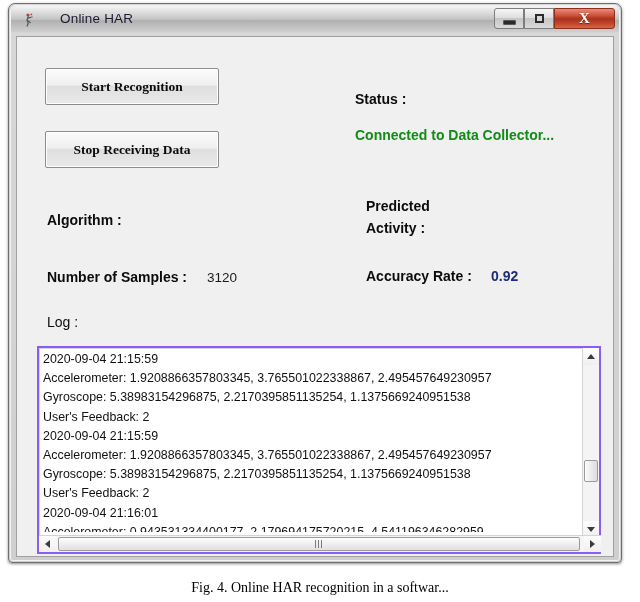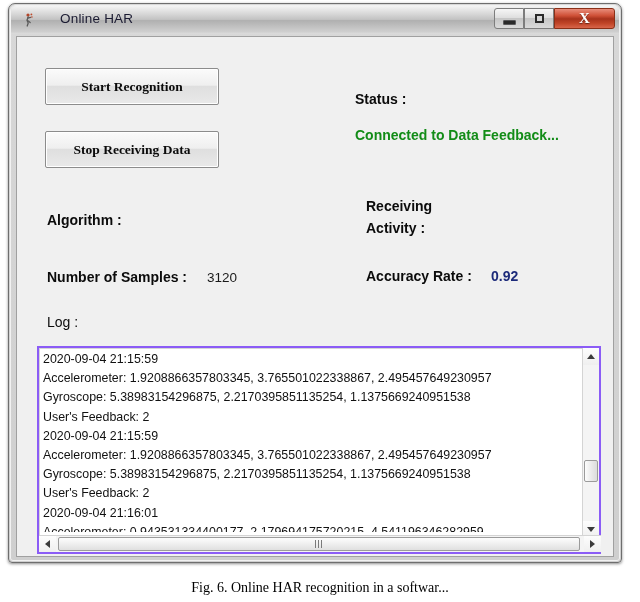--- a/index.html
+++ b/index.html
@@ -454,25 +454,25 @@
     </div>
   </div>
 
   <div id="client">
 
     <div class="winbutton" id="start-recognition-button">Start Recognition</div>
 
     <div class="winbutton" id="stop-receiving-button">Stop Receiving Data</div>
 
     <div id="status-label">Status :</div>
-    <div id="status-value">Connected to Data Feedback...</div>
+    <div id="status-value">Connected to Data Collector...</div>
 
     <div id="algorithm-label">Algorithm :</div>
 
-    <div id="predicted-label-line1">Receiving</div>
+    <div id="predicted-label-line1">Predicted</div>
     <div id="predicted-label-line2">Activity :</div>
 
     <div id="samples-label">Number of Samples :</div>
     <div id="samples-value">3120</div>
 
     <div id="accuracy-label">Accuracy Rate :</div>
     <div id="accuracy-value">0.92</div>
 
     <div id="log-label">Log :</div>
 
@@ -507,13 +507,13 @@
         </div>
         <div class="hscroll-arrow-box" id="hscroll-right">
           <span class="arrow-right"></span>
         </div>
       </div>
     </div>
 
   </div>
 </div>
 
-<div id="figure-caption">Fig. 6. Online HAR recognition in a softwar...</div>
+<div id="figure-caption">Fig. 4. Online HAR recognition in a softwar...</div>
 
 </body></html>

